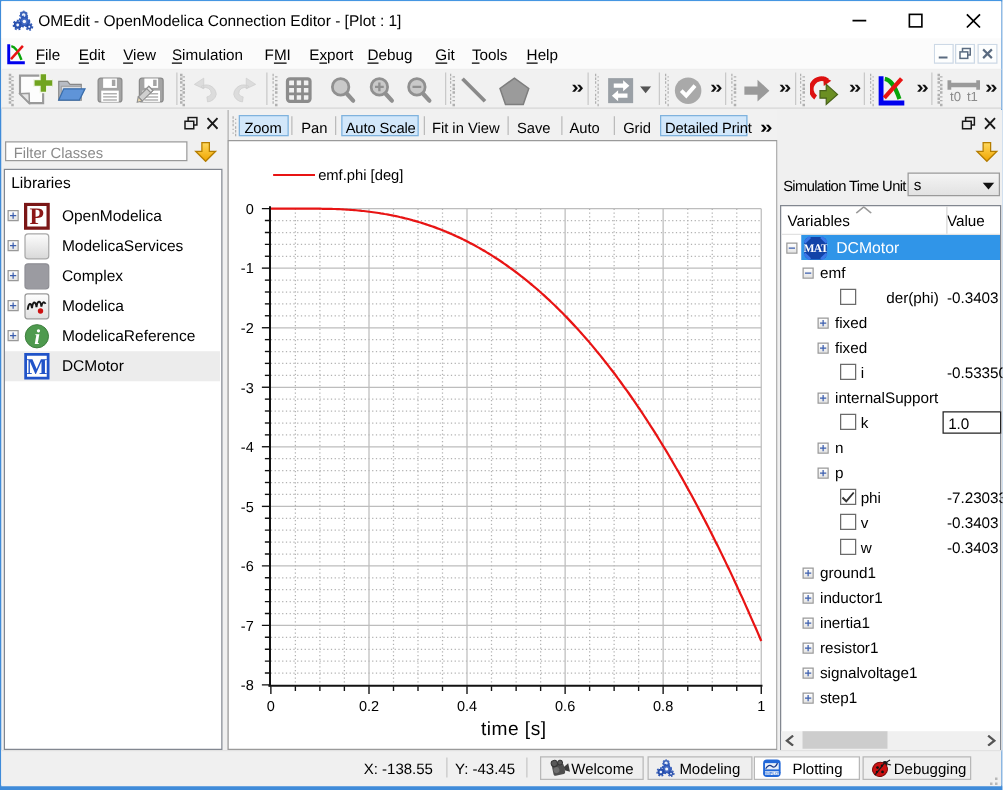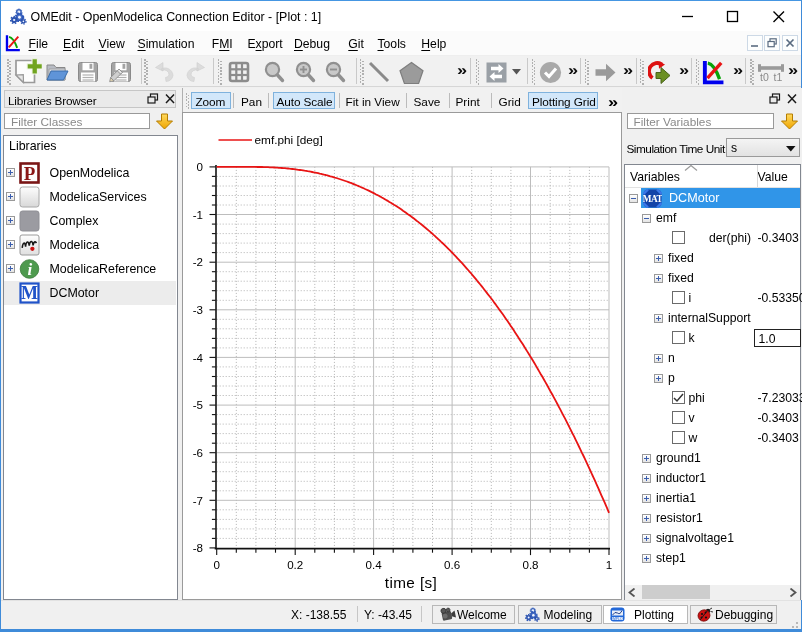--- a/index.html
+++ b/index.html
@@ -417,23 +417,20 @@
 <div class="chev" style="left:566.5px">»</div>
 <div class="chev" style="left:621.5px">»</div>
 <div class="chev" style="left:677.5px">»</div>
 <div class="chev" style="left:732px">»</div>
 <div class="chev" style="left:786.5px">»</div>
 <svg class="abs" style="left:511px;top:13px" width="10" height="6">
         <path d="M0,0 h9 l-4.5,5.5 z" fill="#555"></path>
       </svg>
 </div>
 <div class="abs" style="left:1px;top:87px;width:178px;height:512px;background:#f0f0f0"></div>
-<div class="abs dockt" style="left:2.5px;top:89px;width:172px">
-      <span class="t">Libraries Browser</span>
-    </div>
 <svg class="abs" style="left:146px;top:91.5px" width="28" height="12" viewBox="0 0 28 12">
 <g stroke="#1a1a1a" fill="none" stroke-width="1.2">
         <rect x="3.5" y="1" width="7" height="6"></rect>
         <rect x="1" y="4" width="7" height="6" fill="#eaeaea"></rect>
       </g>
 <path d="M19,1.5 l8,8.5 M27,1.5 l-8,8.5" stroke="#1a1a1a" stroke-width="1.5"></path>
 </svg>
 <div class="abs filter" style="left:3px;top:111.5px;width:146px">
       <span>Filter Classes</span>
     </div>
@@ -540,24 +537,24 @@
     <span class="abs" style="left:186.7px;top:103.2px;width:1.5px;height:1.5px;background:#b0b0b0"></span>
     <span class="abs" style="left:184.5px;top:104.80000000000001px;width:1.5px;height:1.5px;background:#b0b0b0"></span>
     <span class="abs" style="left:186.7px;top:106.4px;width:1.5px;height:1.5px;background:#b0b0b0"></span>
 <div class="abs" style="left:190px;top:90.5px;width:39.5px;height:17px;background:#d2e7fa;border:1px solid #7fb2dd"></div>
     <div class="abs" style="left:194.5px;top:93.5px;font-size:11.8px;white-space:nowrap;letter-spacing:-0.1px">Zoom</div>
 <div class="abs" style="left:240px;top:93.5px;font-size:11.8px;white-space:nowrap">Pan</div>
 <div class="abs" style="left:271.5px;top:90.5px;width:62.7px;height:17px;background:#d2e7fa;border:1px solid #7fb2dd"></div>
     <div class="abs" style="left:275.5px;top:93.5px;font-size:11.8px;white-space:nowrap;letter-spacing:-0.1px">Auto Scale</div>
 <div class="abs" style="left:344.5px;top:93.5px;font-size:11.8px;white-space:nowrap">Fit in View</div>
 <div class="abs" style="left:412.5px;top:93.5px;font-size:11.8px;white-space:nowrap">Save</div>
-<div class="abs" style="left:454.5px;top:93.5px;font-size:11.8px;white-space:nowrap">Print</div>
+<div class="abs" style="left:454.5px;top:93.5px;font-size:11.8px;white-space:nowrap">Auto</div>
 <div class="abs" style="left:497.5px;top:93.5px;font-size:11.8px;white-space:nowrap">Grid</div>
 <div class="abs" style="left:527.2px;top:90.5px;width:70.3px;height:17px;background:#d2e7fa;border:1px solid #7fb2dd"></div>
-    <div class="abs" style="left:531px;top:93.5px;font-size:11.8px;white-space:nowrap;letter-spacing:-0.1px">Plotting Grid</div>
+    <div class="abs" style="left:531px;top:93.5px;font-size:11.8px;white-space:nowrap;letter-spacing:-0.1px">Detailed Print</div>
 <div class="abs" style="left:232.4px;top:91.5px;width:1px;height:15px;background:#bbb"></div>
 <div class="abs" style="left:266.7px;top:91.5px;width:1px;height:15px;background:#bbb"></div>
 <div class="abs" style="left:337.8px;top:91.5px;width:1px;height:15px;background:#bbb"></div>
 <div class="abs" style="left:405.4px;top:91.5px;width:1px;height:15px;background:#bbb"></div>
 <div class="abs" style="left:447.9px;top:91.5px;width:1px;height:15px;background:#bbb"></div>
 <div class="abs" style="left:489.8px;top:91.5px;width:1px;height:15px;background:#bbb"></div>
 <div class="chev abs" style="left:607px;top:93px;color:#000">»</div>
 <div class="abs" style="left:181px;top:110.5px;width:440px;height:488.5px;background:#fff;border:1px solid #9a9a9a"></div>
 <svg class="abs" style="left:182px;top:111.5px" width="438" height="486" viewBox="182 111.5 438 486">
 <rect x="215.7" y="165.4" width="392.3" height="381.0" fill="#ffffff"></rect>
@@ -706,23 +703,20 @@
 <path d="M215.7,165.4 L217.2,165.4 L218.7,165.4 L220.2,165.4 L221.8,165.4 L223.3,165.4 L224.8,165.4 L226.3,165.4 L227.8,165.4 L229.3,165.4 L230.8,165.4 L232.4,165.4 L233.9,165.4 L235.4,165.4 L236.9,165.4 L238.4,165.4 L239.9,165.4 L241.4,165.4 L243.0,165.4 L244.5,165.4 L246.0,165.4 L247.5,165.4 L249.0,165.4 L250.5,165.4 L252.1,165.4 L253.6,165.4 L255.1,165.4 L256.6,165.5 L258.1,165.5 L259.6,165.5 L261.1,165.5 L262.7,165.6 L264.2,165.6 L265.7,165.7 L267.2,165.7 L268.7,165.8 L270.2,165.8 L271.7,165.9 L273.3,166.0 L274.8,166.1 L276.3,166.2 L277.8,166.3 L279.3,166.4 L280.8,166.5 L282.3,166.6 L283.9,166.7 L285.4,166.9 L286.9,167.0 L288.4,167.2 L289.9,167.3 L291.4,167.5 L292.9,167.7 L294.5,167.9 L296.0,168.1 L297.5,168.3 L299.0,168.5 L300.5,168.7 L302.0,168.9 L303.6,169.2 L305.1,169.4 L306.6,169.7 L308.1,169.9 L309.6,170.2 L311.1,170.5 L312.6,170.8 L314.2,171.1 L315.7,171.4 L317.2,171.7 L318.7,172.1 L320.2,172.4 L321.7,172.8 L323.2,173.2 L324.8,173.5 L326.3,173.9 L327.8,174.3 L329.3,174.8 L330.8,175.2 L332.3,175.6 L333.8,176.1 L335.4,176.5 L336.9,177.0 L338.4,177.5 L339.9,178.0 L341.4,178.5 L342.9,179.0 L344.4,179.5 L346.0,180.0 L347.5,180.6 L349.0,181.2 L350.5,181.7 L352.0,182.3 L353.5,182.9 L355.0,183.5 L356.6,184.2 L358.1,184.8 L359.6,185.5 L361.1,186.1 L362.6,186.8 L364.1,187.5 L365.7,188.2 L367.2,188.9 L368.7,189.6 L370.2,190.4 L371.7,191.1 L373.2,191.9 L374.7,192.7 L376.3,193.5 L377.8,194.3 L379.3,195.1 L380.8,196.0 L382.3,196.8 L383.8,197.7 L385.3,198.6 L386.9,199.4 L388.4,200.4 L389.9,201.3 L391.4,202.2 L392.9,203.2 L394.4,204.1 L395.9,205.1 L397.5,206.1 L399.0,207.1 L400.5,208.1 L402.0,209.2 L403.5,210.2 L405.0,211.3 L406.5,212.4 L408.1,213.5 L409.6,214.6 L411.1,215.7 L412.6,216.8 L414.1,218.0 L415.6,219.2 L417.2,220.4 L418.7,221.6 L420.2,222.8 L421.7,224.0 L423.2,225.3 L424.7,226.5 L426.2,227.8 L427.8,229.1 L429.3,230.4 L430.8,231.7 L432.3,233.1 L433.8,234.4 L435.3,235.8 L436.8,237.2 L438.4,238.6 L439.9,240.1 L441.4,241.5 L442.9,242.9 L444.4,244.4 L445.9,245.9 L447.4,247.4 L449.0,248.9 L450.5,250.5 L452.0,252.0 L453.5,253.6 L455.0,255.2 L456.5,256.8 L458.0,258.4 L459.6,260.1 L461.1,261.7 L462.6,263.4 L464.1,265.1 L465.6,266.8 L467.1,268.5 L468.7,270.3 L470.2,272.0 L471.7,273.8 L473.2,275.6 L474.7,277.4 L476.2,279.3 L477.7,281.1 L479.3,283.0 L480.8,284.9 L482.3,286.8 L483.8,288.7 L485.3,290.6 L486.8,292.6 L488.3,294.5 L489.9,296.5 L491.4,298.5 L492.9,300.6 L494.4,302.6 L495.9,304.7 L497.4,306.8 L498.9,308.9 L500.5,311.0 L502.0,313.1 L503.5,315.3 L505.0,317.4 L506.5,319.6 L508.0,321.8 L509.5,324.1 L511.1,326.3 L512.6,328.6 L514.1,330.9 L515.6,333.2 L517.1,335.5 L518.6,337.9 L520.1,340.2 L521.7,342.6 L523.2,345.0 L524.7,347.4 L526.2,349.9 L527.7,352.3 L529.2,354.8 L530.8,357.3 L532.3,359.8 L533.8,362.3 L535.3,364.9 L536.8,367.5 L538.3,370.1 L539.8,372.7 L541.4,375.3 L542.9,378.0 L544.4,380.6 L545.9,383.3 L547.4,386.0 L548.9,388.8 L550.4,391.5 L552.0,394.3 L553.5,397.1 L555.0,399.9 L556.5,402.7 L558.0,405.6 L559.5,408.4 L561.0,411.3 L562.6,414.3 L564.1,417.2 L565.6,420.1 L567.1,423.1 L568.6,426.1 L570.1,429.1 L571.6,432.2 L573.2,435.2 L574.7,438.3 L576.2,441.4 L577.7,444.5 L579.2,447.6 L580.7,450.8 L582.3,454.0 L583.8,457.2 L585.3,460.4 L586.8,463.7 L588.3,466.9 L589.8,470.2 L591.3,473.5 L592.9,476.8 L594.4,480.2 L595.9,483.6 L597.4,486.9 L598.9,490.4 L600.4,493.8 L601.9,497.2 L603.5,500.7 L605.0,504.2 L606.5,507.7 L608.0,511.3" fill="none" stroke="#e81414" stroke-width="1.8" stroke-linejoin="round"></path>
 </svg>
 <div class="abs" style="left:621px;top:87px;width:180px;height:512px;background:#f0f0f0"></div>
 <svg class="abs" style="left:767.5px;top:91.5px" width="28" height="12" viewBox="0 0 28 12">
 <g stroke="#1a1a1a" fill="none" stroke-width="1.2">
         <rect x="3.5" y="1" width="7" height="6"></rect>
         <rect x="1" y="4" width="7" height="6" fill="#eaeaea"></rect>
       </g>
 <path d="M19,1.5 l8,8.5 M27,1.5 l-8,8.5" stroke="#1a1a1a" stroke-width="1.5"></path>
 </svg>
-<div class="abs filter" style="left:625.5px;top:111.5px;width:147px">
-      <span>Filter Variables</span>
-    </div>
 <div class="abs" style="left:778.5px;top:111.5px">
       <svg width="19" height="17" viewBox="0 0 19 17">
 <defs>
           <linearGradient id="yg" x1="0" y1="0" x2="0" y2="1">
             <stop offset="0" stop-color="#ffd95e"></stop>
             <stop offset="1" stop-color="#efa500"></stop>
           </linearGradient>
         </defs>
 <path d="M6.5,1 h6 v7 h5 l-8,8 -8,-8 h5 z" fill="url(#yg)" stroke="#b57d00" stroke-width="1"></path>
       </svg>

